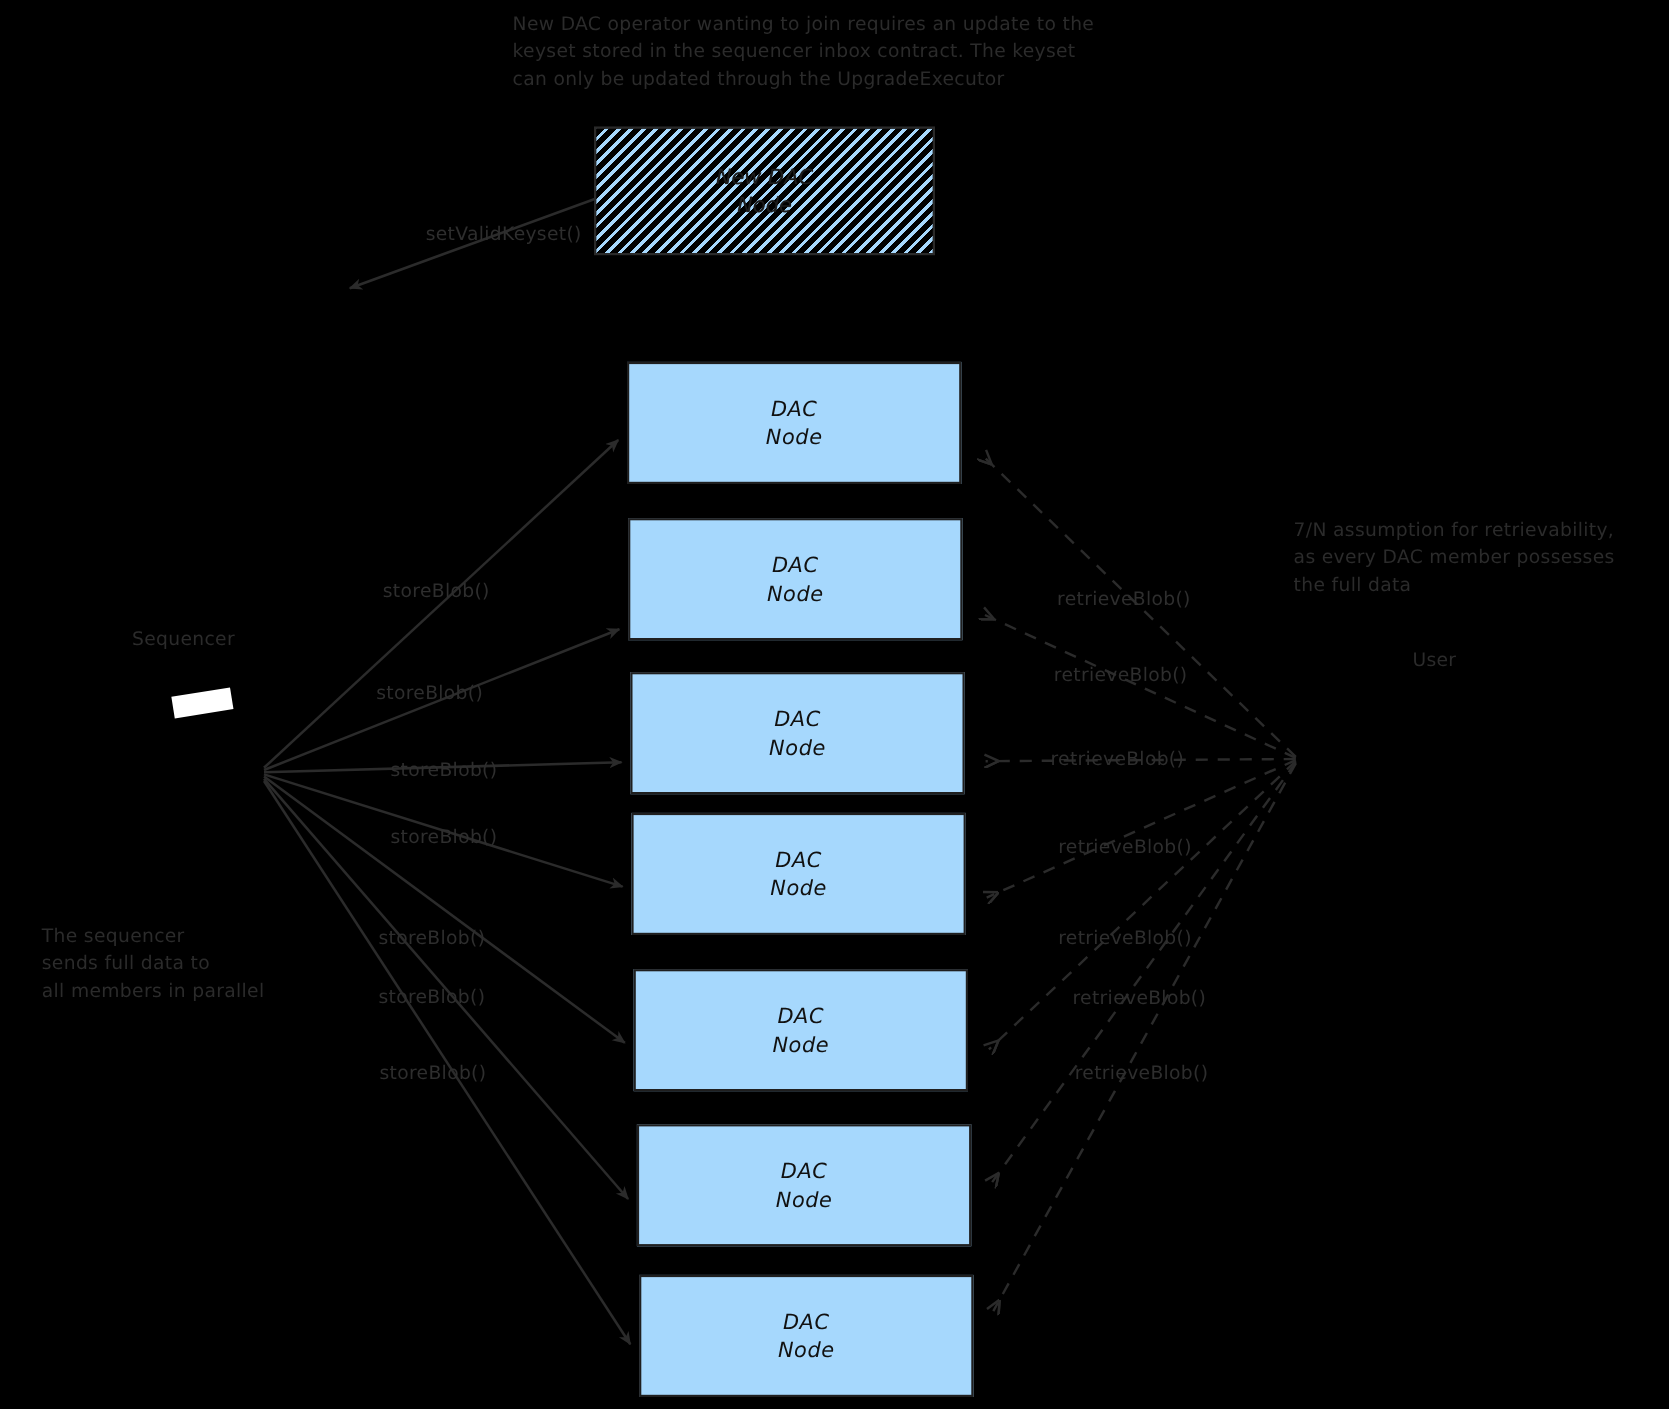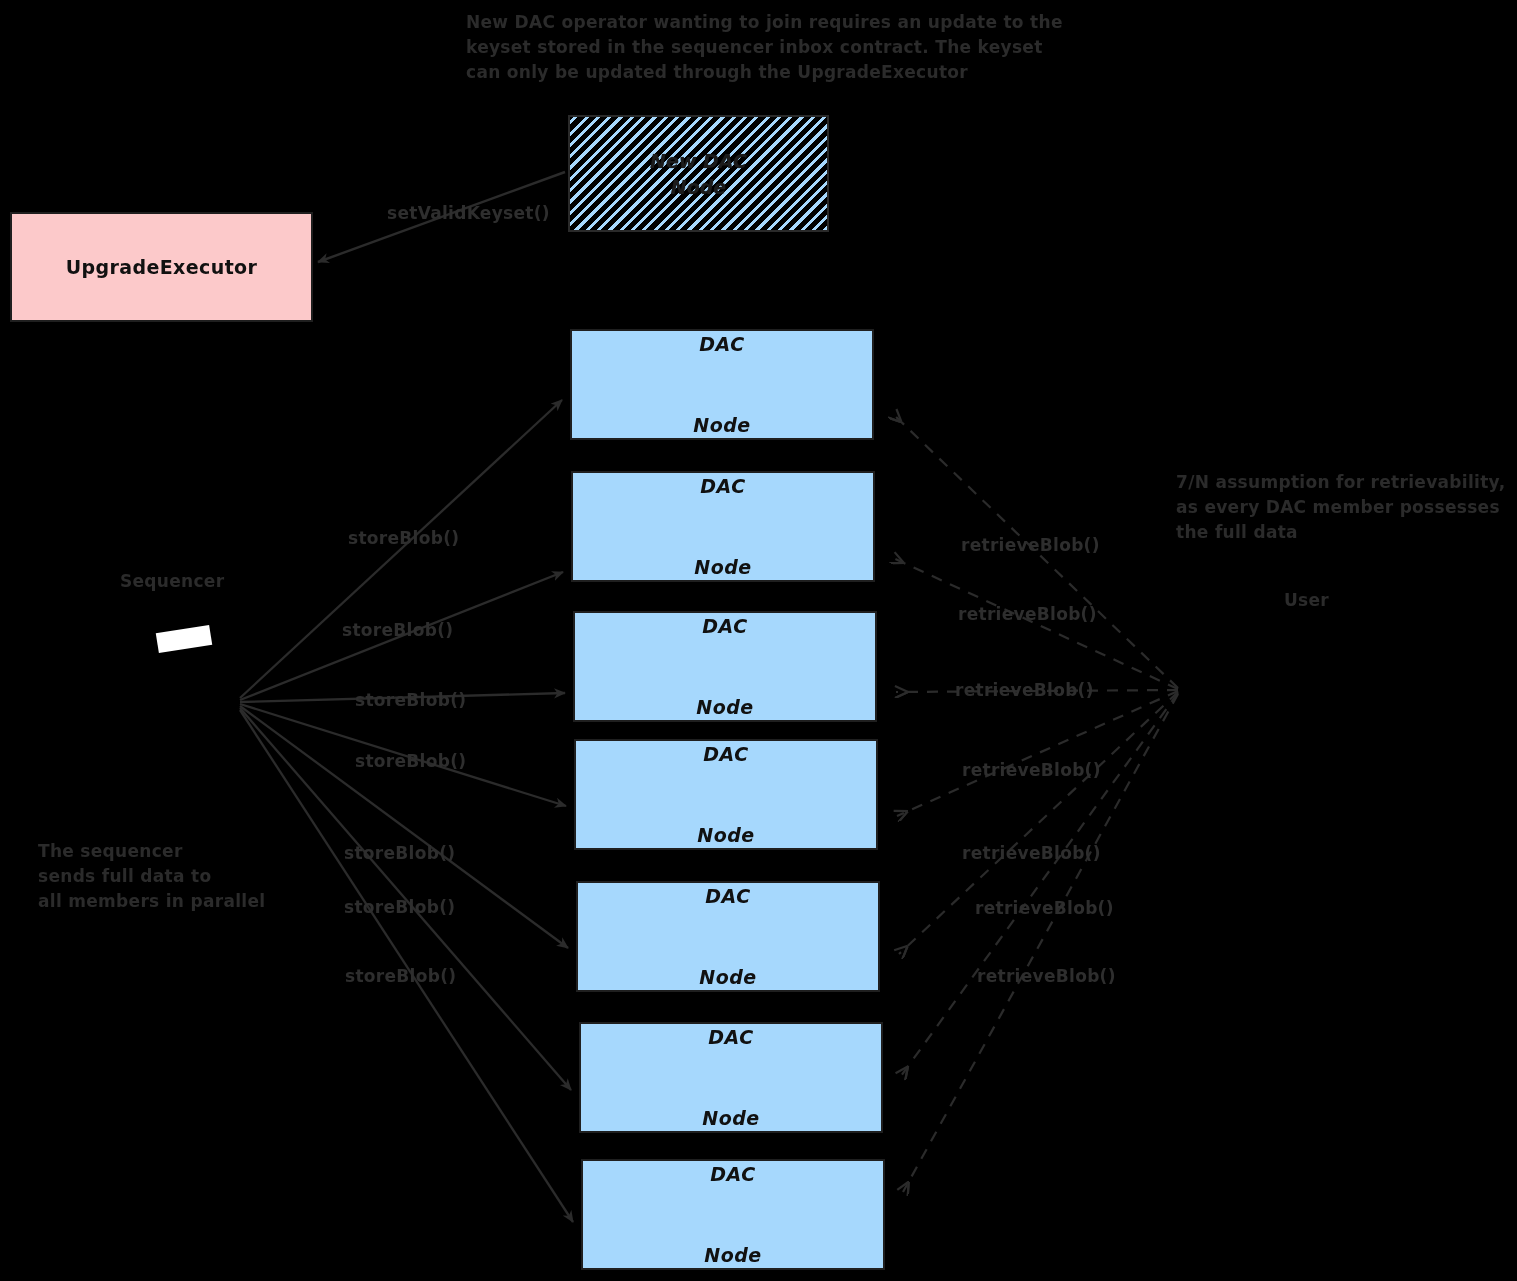--- a/index.html
+++ b/index.html
@@ -7,39 +7,38 @@
     padding: 0;
     background: #000000;
   }
   #canvas {
     position: relative;
     width: 1517px;
     height: 1281px;
     background: #000000;
     overflow: hidden;
     font-family: "DejaVu Sans", sans-serif;
-    font-weight: bold;
   }
   svg.layer {
     position: absolute;
     left: 0;
     top: 0;
     width: 1517px;
     height: 1281px;
     pointer-events: none;
   }
   .node-box {
     position: absolute;
     background: #a6d8fd;
     border: 2px solid #1f1f1f;
     box-sizing: border-box;
     display: flex;
     flex-direction: column;
     align-items: center;
-    justify-content: space-between;
+    justify-content: center;
     color: #111111;
     font-size: 19px;
     line-height: 26px;
     font-style: italic;
     letter-spacing: 0.5px;
   }
   .node-box .ln { display: block; }
   .exec-box {
     position: absolute;
     background: #fcc9ca;
@@ -142,28 +141,25 @@
       <path d="M1178,692 L899,954" fill="none" stroke="#2b2b2b" stroke-width="2.2" stroke-dasharray="11 9" marker-end="url(#openArrow)"></path>
       <path d="M1178,693 L901,1076" fill="none" stroke="#2b2b2b" stroke-width="2.2" stroke-dasharray="11 9" marker-end="url(#openArrow)"></path>
       <path d="M1178,694 L903,1192" fill="none" stroke="#2b2b2b" stroke-width="2.2" stroke-dasharray="11 9" marker-end="url(#openArrow)"></path>
     </g>
   </svg>
 
   <div class="caption" style="left:466px; top:10px; width:660px;">New DAC operator wanting to join requires an update to the
 keyset stored in the sequencer inbox contract. The keyset
 can only be updated through the UpgradeExecutor</div>
 
-  <div class="hatch-box" style="left:568px; top:115px; width:261px; height:117px;align-items:center;">
+  <div class="hatch-box" style="left:540px; top:115px; width:310px; height:117px;align-items:center;">
     <span class="ln">New DAC</span>
     <span class="ln">Node</span>
   </div>
 
-  <div class="exec-box" style="left:10px; top:212px; width:303px; height:110px;">
-    <span>UpgradeExecutor</span>
-  </div>
 
   <div class="edge-label" style="left:357px; top:203px;margin-left:30px;">setValidKeyset()</div>
 
   <div class="node-box" style="left:570px; top:329px; width:304px; height:111px;">
     <span class="ln">DAC</span>
     <span class="ln">Node</span>
   </div>
 
   <div class="node-box" style="left:571px; top:471px; width:304px; height:111px;">
     <span class="ln">DAC</span>

